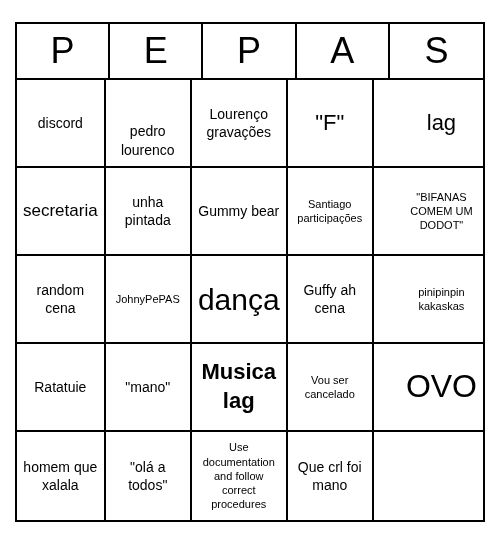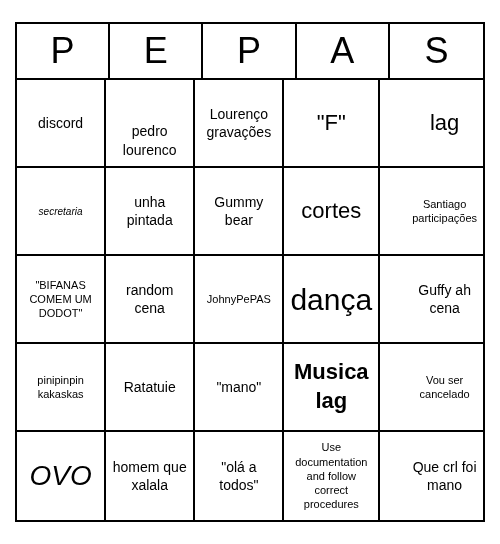--- a/index.html
+++ b/index.html
@@ -90,30 +90,27 @@
       <div class="bingo-cell">
         <span class="cell-text" style="font-size: 14px;">Lourenço gravações</span>
       </div>
       <div class="bingo-cell">
         <span class="cell-text" style="font-size: 22px;">"F"</span>
       </div>
       <div class="bingo-cell">
         <span class="cell-text" style="font-size: 22px;">lag</span>
       </div>
       <div class="bingo-cell">
-        <span class="cell-text" style="font-size: 10px; font-style: italic;">secretaria</span>
+        <span class="cell-text" style="font-size: 17px;">secretaria</span>
       </div>
       <div class="bingo-cell">
         <span class="cell-text" style="font-size: 14px;">unha pintada</span>
       </div>
       <div class="bingo-cell">
         <span class="cell-text" style="font-size: 14px;">Gummy bear</span>
-      </div>
-      <div class="bingo-cell">
-        <span class="cell-text" style="font-size: 22px;">cortes</span>
       </div>
       <div class="bingo-cell">
         <span class="cell-text" style="font-size: 11px;">Santiago participações</span>
       </div>
       <div class="bingo-cell">
         <span class="cell-text" style="font-size: 11px;">"BIFANAS COMEM UM DODOT"</span>
       </div>
       <div class="bingo-cell">
         <span class="cell-text" style="font-size: 14px;">random cena</span>
       </div>
@@ -135,21 +132,21 @@
       <div class="bingo-cell">
         <span class="cell-text" style="font-size: 14px;">"mano"</span>
       </div>
       <div class="bingo-cell">
         <span class="cell-text" style="font-size: 22px; font-weight: bold;">Musica lag</span>
       </div>
       <div class="bingo-cell">
         <span class="cell-text" style="font-size: 11px;">Vou ser cancelado</span>
       </div>
       <div class="bingo-cell">
-        <span class="cell-text" style="font-size: 28px; font-style: italic;">OVO</span>
+        <span class="cell-text" style="font-size: 32px;">OVO</span>
       </div>
       <div class="bingo-cell">
         <span class="cell-text" style="font-size: 14px;">homem que xalala</span>
       </div>
       <div class="bingo-cell">
         <span class="cell-text" style="font-size: 14px;">"olá a todos"</span>
       </div>
       <div class="bingo-cell">
         <span class="cell-text" style="font-size: 11px;">Use documentation and follow correct procedures</span>
       </div>

